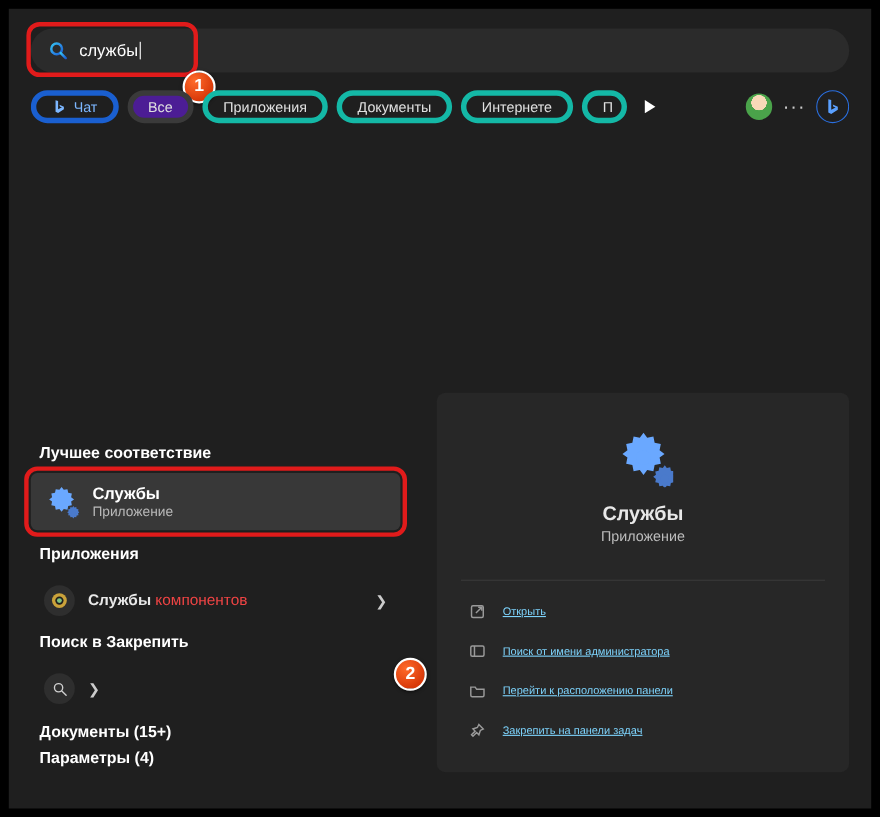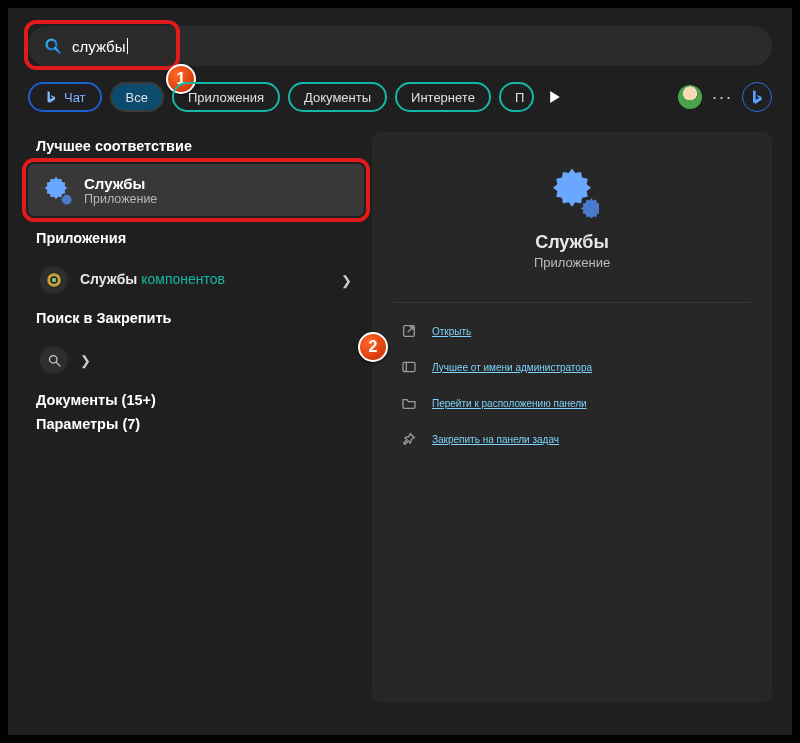--- a/index.html
+++ b/index.html
@@ -77,49 +77,49 @@
     align-items: center;
     gap: 8px;
     margin-bottom: 18px;
     position: relative;
     overflow: hidden;
     height: 34px;
   }
   .chip {
     height: 30px;
     border-radius: 15px;
-    border: 2px solid #14b8a6;
+    border: 5px solid #14b8a6;
     background: transparent;
     color: #e0e0e0;
     padding: 0 14px;
     font-size: 13px;
     display:flex; align-items:center; gap:6px;
     white-space: nowrap;
     flex: 0 0 auto;
   }
   .chip.chat { border-color:#1a5fd0; color:#7db7ff; }
-  .chip.all { background:#0c4a6e; border-color:#3a3a3a; }
+  .chip.all { background:#4c1d95; border-color:#3a3a3a; }
   .chip.trunc { padding:0 8px 0 14px; }
   .play { width:26px; height:26px; display:flex; align-items:center; justify-content:center; flex:0 0 auto; }
   .spacer { flex:1 1 auto; }
   .avatar {
     width:24px; height:24px; border-radius:50%;
     background: radial-gradient(circle at 50% 35%, #f8d9b8 35%, #4aa34a 36%);
     flex:0 0 auto;
   }
   .dots { width:24px; text-align:center; color:#ccc; font-size:18px; letter-spacing:1px; flex:0 0 auto;}
   .bing-chat {
     width:30px; height:30px; border-radius:50%;
     border:1px solid #2a6fe0;
     display:flex; align-items:center; justify-content:center;
     flex:0 0 auto;
   }
 
   
-  .cols { display:flex; gap:8px; height: 570px; }
+  .cols { display:flex; gap:33px; height: 570px; align-items: flex-end; }
   .left { width: 336px; flex:0 0 auto; position:relative; }
   .right { flex:1 1 auto; background:#272727; border-radius:8px; padding:20px 22px; }
 
   .section-title {
     font-size: 14.5px; font-weight:600; color:#fff;
     margin: 6px 0 10px 8px;
   }
 
   .best-match {
     position: relative;
@@ -149,21 +149,21 @@
     cursor:default;
   }
   .li-icon {
     width:28px; height:28px; border-radius:50%;
     background:#2e2e2e;
     display:flex; align-items:center; justify-content:center;
     flex:0 0 auto;
   }
   .li-text { flex:1 1 auto; font-size:14px; line-height:1.25; }
   .li-text .bold { font-weight:600; }
-  .li-text .dim { color:#14b8a6; }
+  .li-text .dim { color:#ef4444; }
   .chev { color:#ccc; font-size:13px; }
 
   .doc-line { font-size:14.5px; font-weight:600; color:#fff; margin:8px 0 4px 8px; }
 
   
   .detail-hero {
     display:flex; flex-direction:column; align-items:center;
     padding: 12px 0 18px 0;
   }
   .hero-icon {
@@ -297,21 +297,21 @@
         <span class="li-icon">
           <svg width="15" height="15" viewBox="0 0 24 24">
               <circle cx="10" cy="10" r="6" fill="none" stroke="#cfcfcf" stroke-width="2"></circle>
               <line x1="15" y1="15" x2="21" y2="21" stroke="#cfcfcf" stroke-width="2" stroke-linecap="round"></line>
             </svg>
         </span>
         <span class="chev">❯</span>
       </div>
 
       <div class="doc-line">Документы (15+)</div>
-      <div class="doc-line">Параметры (7)</div>
+      <div class="doc-line">Параметры (4)</div>
     </div>
 
     <div class="right">
       <div class="detail-hero">
         <span class="hero-icon gear">
           <svg viewBox="0 0 48 48" width="54" height="54">
             <g>
               <path d="M24 4l3 4 5-1 1 5 5 1-1 5 4 3-4 3 1 5-5 1-1 5-5-1-3 4-3-4-5 1-1-5-5-1 1-5-4-3 4-3-1-5 5-1 1-5 5 1 3-4z"></path>
               <circle cx="24" cy="24" r="6" fill="#272727"></circle>
             </g>
@@ -335,21 +335,21 @@
         </span>
         <span class="act-label">Открыть</span>
       </div>
       <div class="action">
         <span class="act-icon">
           <svg width="16" height="16" viewBox="0 0 24 24" fill="none" stroke="#9a9a9a" stroke-width="2">
               <rect x="3" y="5" width="18" height="14" rx="2"></rect>
               <path d="M8 5v14"></path>
             </svg>
         </span>
-        <span class="act-label">Лучшее от имени администратора</span>
+        <span class="act-label">Поиск от имени администратора</span>
       </div>
       <div class="action">
         <span class="act-icon">
           <svg width="16" height="16" viewBox="0 0 24 24" fill="none" stroke="#9a9a9a" stroke-width="2">
               <path d="M3 7h6l2 3h10v8a2 2 0 0 1-2 2H5a2 2 0 0 1-2-2V7z"></path>
             </svg>
         </span>
         <span class="act-label">Перейти к расположению панели</span>
       </div>
       <div class="action">

